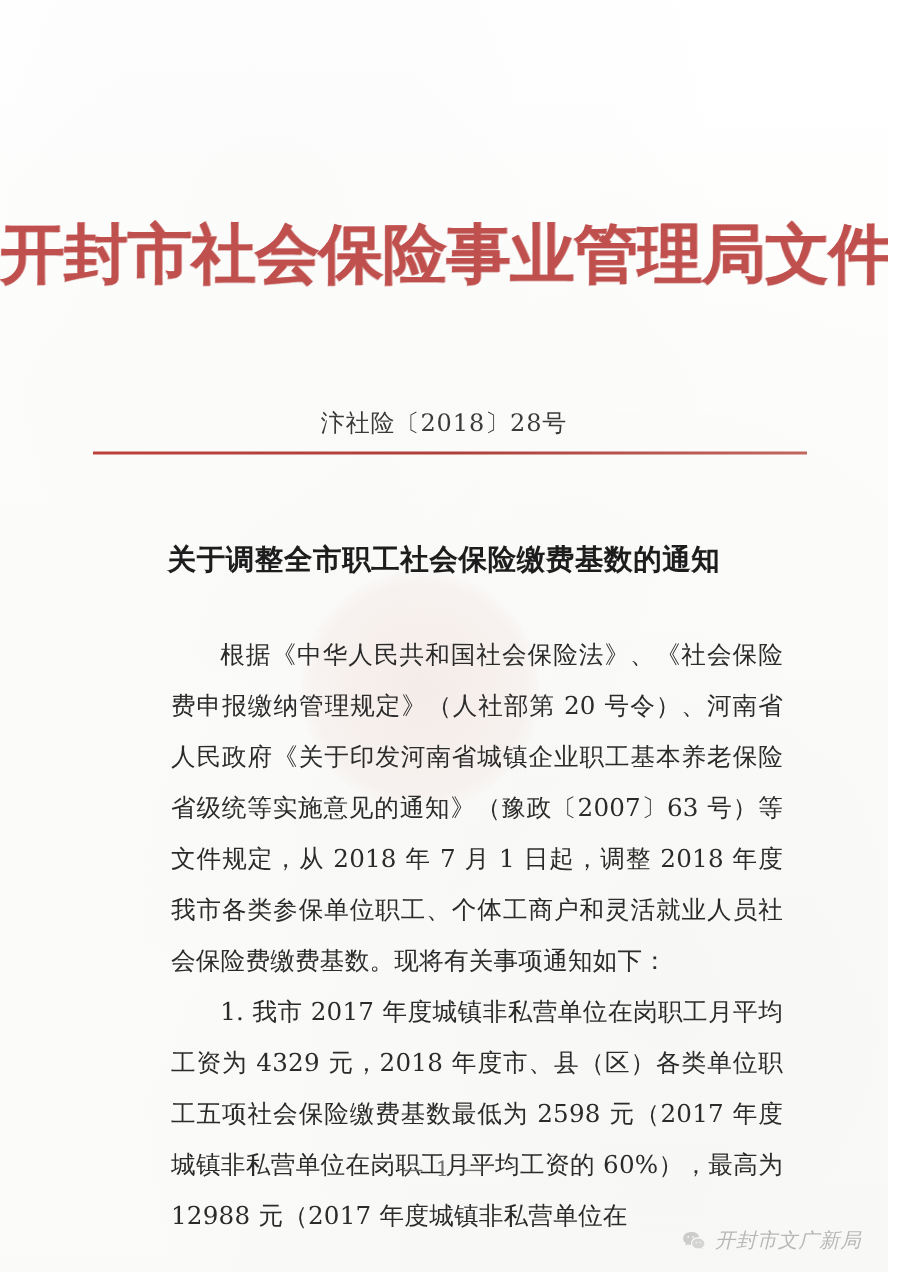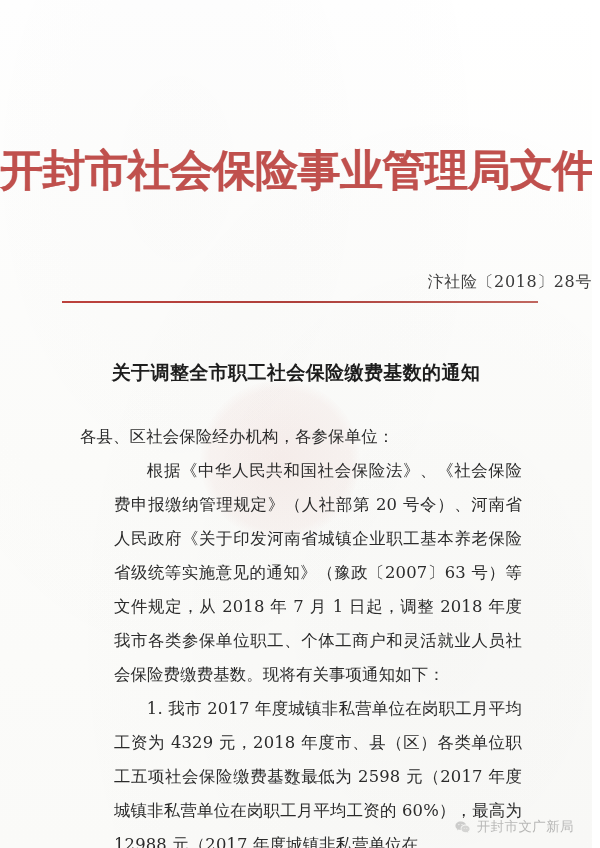--- a/index.html
+++ b/index.html
@@ -57,21 +57,21 @@
       0.6px 0 0 rgba(192,80,77,0.55),
       -0.4px 0.4px 0 rgba(170,60,58,0.35);
     white-space: nowrap;
   }
 
   #doc-number {
     position: absolute;
     left: 0;
     right: 0;
     top: 272px;
-    text-align: right;
+    text-align: center;
     font-size: 16px;
     letter-spacing: 0.6px;
     color: #3a3a3a;
   }
 
   #red-rule {
     position: absolute;
     left: 62px;
     top: 301px;
     width: 476px;
@@ -122,20 +122,21 @@
   }
 
   #watermark {
     position: absolute;
     right: 18px;
     bottom: 12px;
     display: flex;
     align-items: flex-end;
     gap: 6px;
     opacity: 0.42;
+    font-style: italic;
   }
   #watermark .wm-label {
     font-size: 13.5px;
     color: #5f5f5f;
     letter-spacing: 0.4px;
     font-family: "DejaVu Sans", "Liberation Sans", sans-serif;
   }
   .wechat-mark {
     width: 17px;
     height: 17px;
@@ -154,21 +155,20 @@
     <div id="agency-title">开封市社会保险事业管理局文件</div>
   </div>
 
   <div id="doc-number">汴社险〔2018〕28号</div>
 
   <div id="red-rule"></div>
 
   <div id="notice-title">关于调整全市职工社会保险缴费基数的通知</div>
 
   <div id="body-text">
-    <p class="para salutation">各县、区社会保险经办机构，各参保单位：</p>
     <p class="para indent">根据《中华人民共和国社会保险法》、《社会保险费申报缴纳管理规定》（人社部第 20 号令）、河南省人民政府《关于印发河南省城镇企业职工基本养老保险省级统等实施意见的通知》（豫政〔2007〕63 号）等文件规定，从 2018 年 7 月 1 日起，调整 2018 年度我市各类参保单位职工、个体工商户和灵活就业人员社会保险费缴费基数。现将有关事项通知如下：</p>
     <p class="para indent clipped-block">1. 我市 2017 年度城镇非私营单位在岗职工月平均工资为 4329 元，2018 年度市、县（区）各类单位职工五项社会保险缴费基数最低为 2598 元（2017 年度城镇非私营单位在岗职工月平均工资的 60%），最高为 12988 元（2017 年度城镇非私营单位在</p>
   </div>
 
   <div id="page-number">— 1 —</div>
 
   <div id="watermark">
     <span>
       <svg class="wechat-mark" viewBox="0 0 24 24" aria-hidden="true">
         <path d="M9.2 3.4C5.2 3.4 2 6.1 2 9.4c0 1.9 1.1 3.6 2.8 4.7l-.7 2.1 2.4-1.2c.8.2 1.7.4 2.7.4h.5c-.2-.5-.3-1.1-.3-1.7 0-3.2 3.1-5.8 7-5.8h.6c-.6-2.6-3.4-4.5-6.8-4.5z" fill="#6f6f6f" opacity="0.75"></path>

